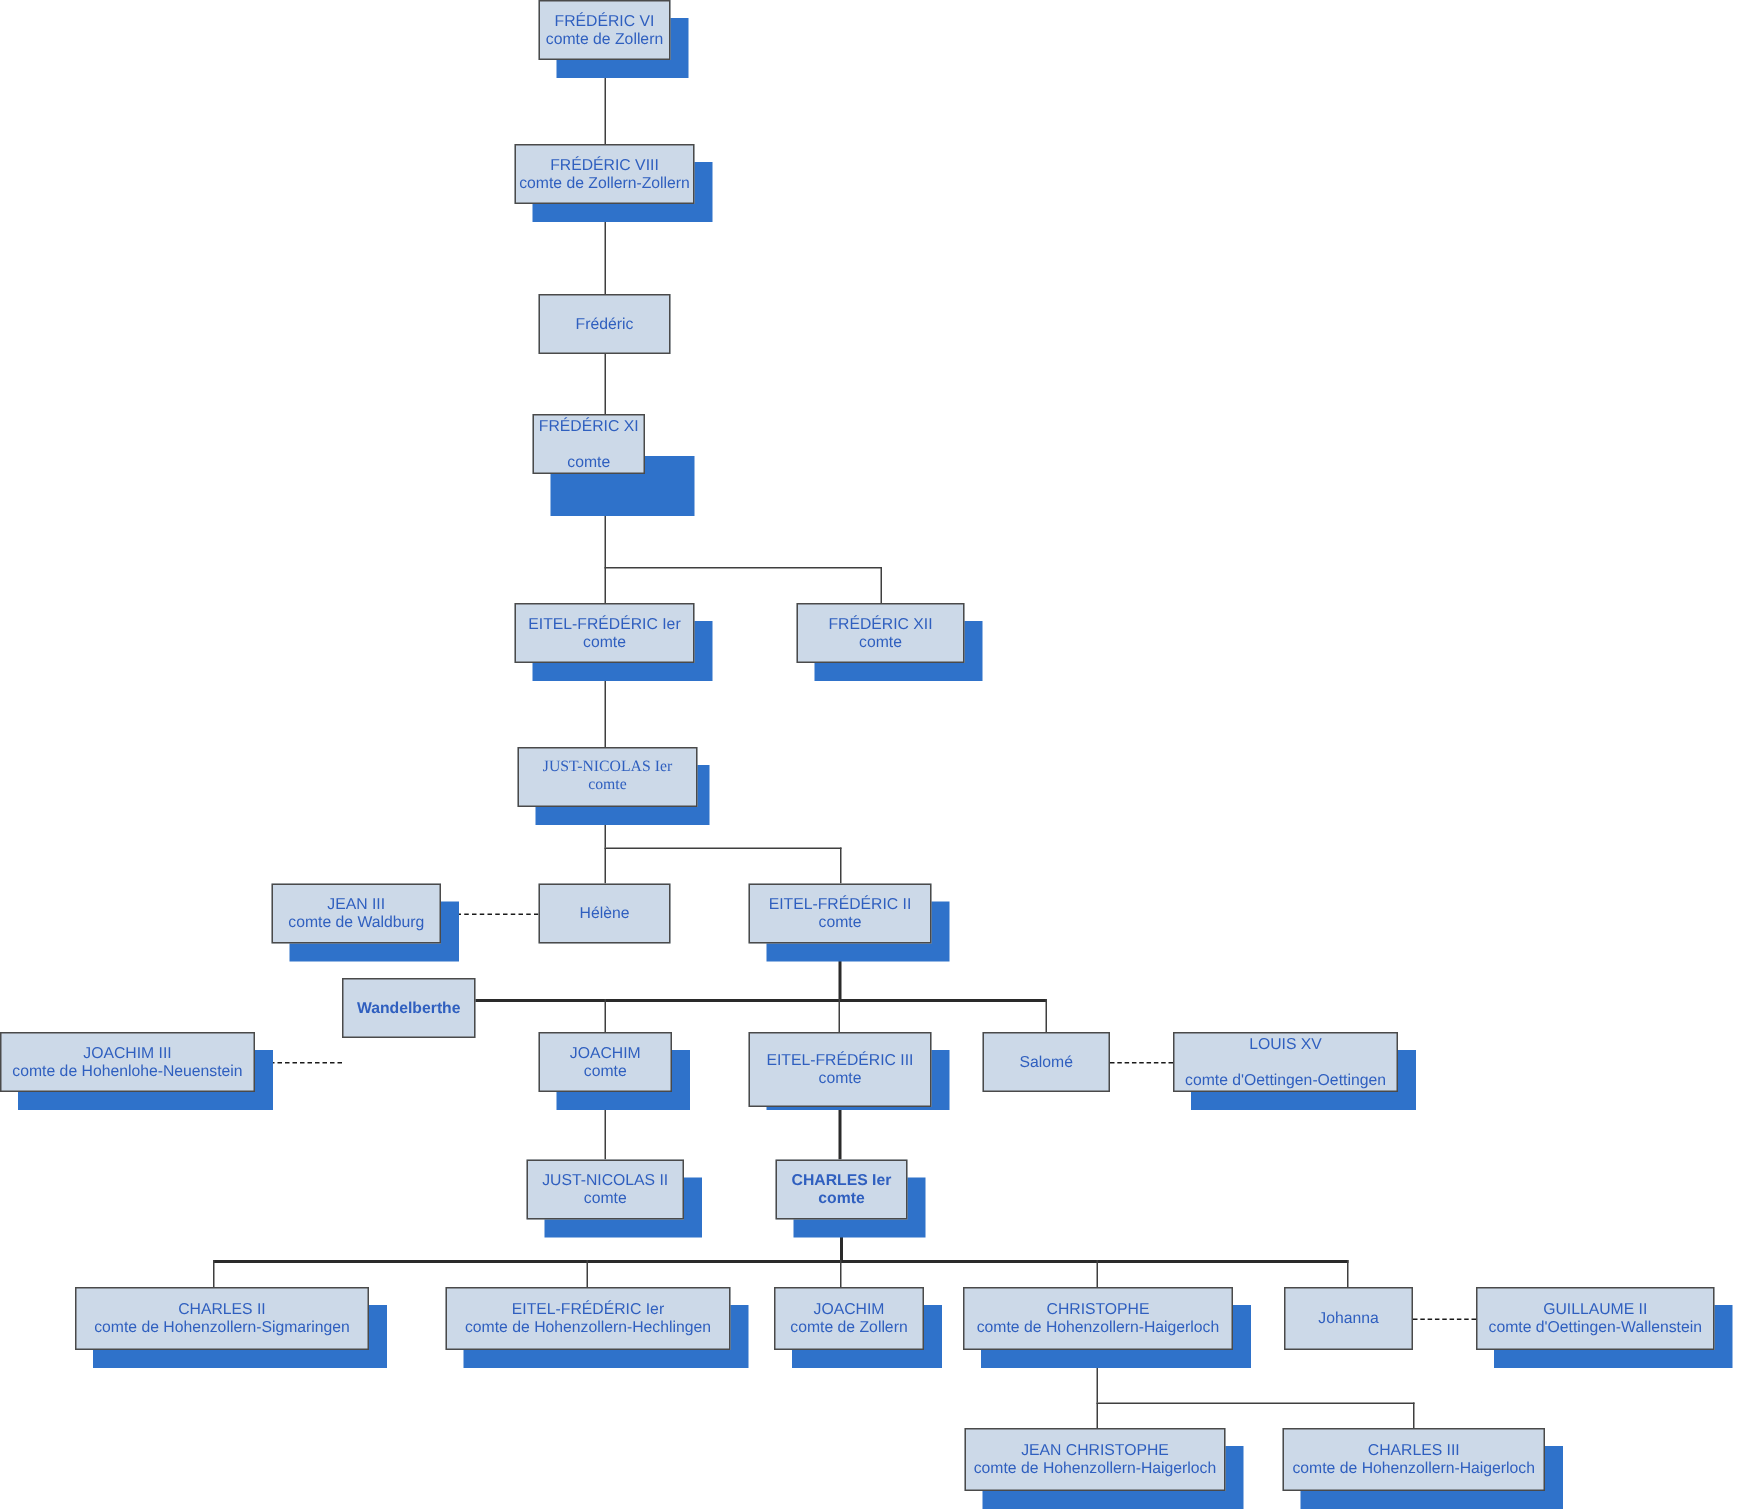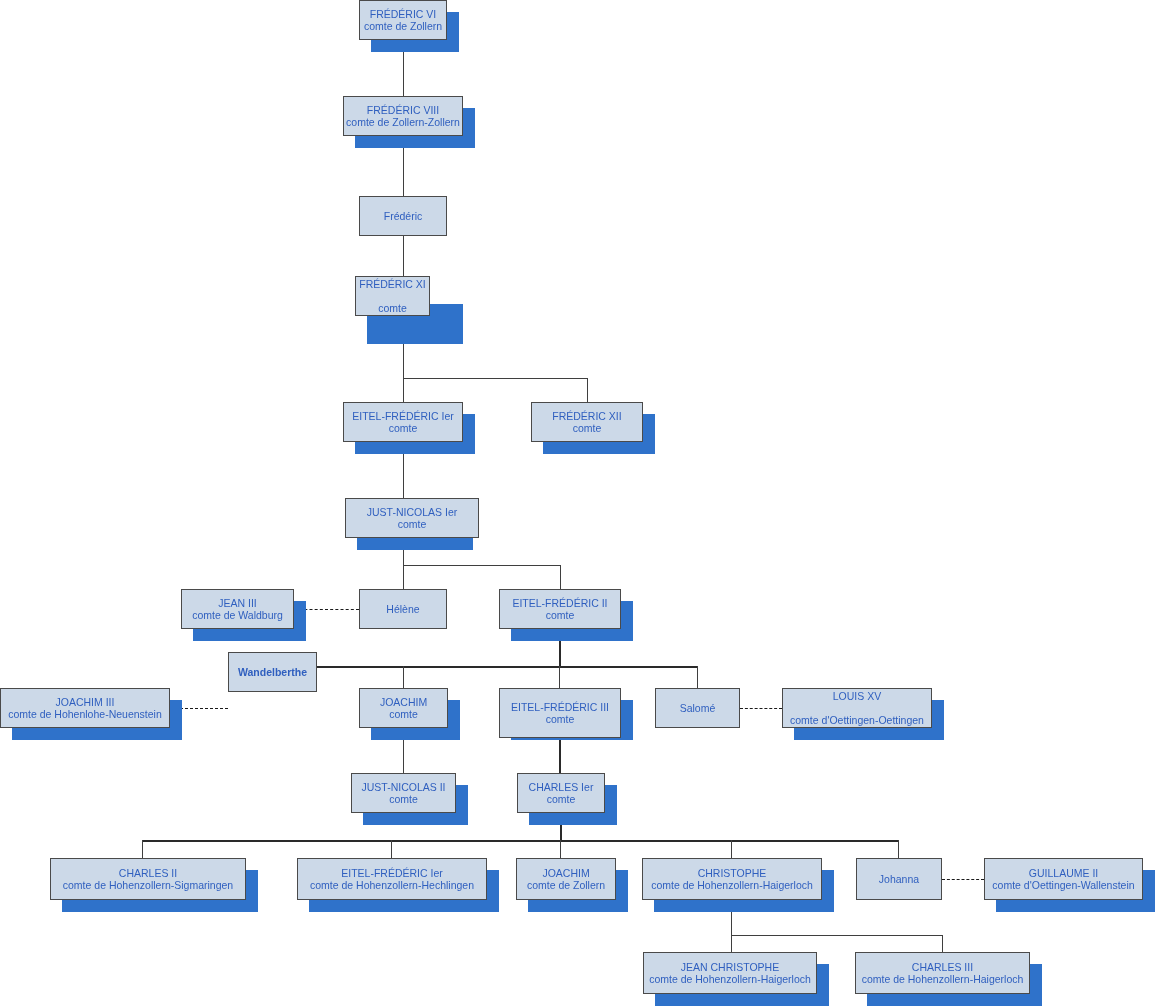--- a/index.html
+++ b/index.html
@@ -136,21 +136,21 @@
       <div class="node" style="left: 343px; top: 402px; width: 120px; height: 40px;">
         <div class="nm">EITEL-FRÉDÉRIC Ier</div>
         <div class="ti">comte</div>
       </div>
       <div class="shadow" style="left: 543px; top: 414px; width: 112px; height: 40px;"></div>
       <div class="node" style="left: 531px; top: 402px; width: 112px; height: 40px;">
         <div class="nm">FRÉDÉRIC XII</div>
         <div class="ti">comte</div>
       </div>
       <div class="shadow" style="left: 357px; top: 510px; width: 116px; height: 40px;"></div>
-      <div class="node" style="left: 345px; top: 498px; width: 134px; height: 40px;">
+      <div class="node" style="left: 345px; top: 498px; width: 120px; height: 40px; font-family: Liberation Serif, serif;">
         <div class="nm">JUST-NICOLAS Ier</div>
         <div class="ti">comte</div>
       </div>
       <div class="shadow" style="left: 193px; top: 601px; width: 113px; height: 40px;"></div>
       <div class="node" style="left: 181px; top: 589px; width: 113px; height: 40px;">
         <div class="nm">JEAN III</div>
         <div class="ti">comte de Waldburg</div>
       </div>
       <div class="node" style="left: 359px; top: 589px; width: 88px; height: 40px;">
         <div class="nm">Hélène</div>
@@ -185,21 +185,21 @@
       <div class="node" style="left: 782px; top: 688px; width: 150px; height: 40px; justify-content: space-between;">
         <div class="nm">LOUIS XV</div>
         <div class="ti">comte d'Oettingen-Oettingen</div>
       </div>
       <div class="shadow" style="left: 363px; top: 785px; width: 105px; height: 40px;"></div>
       <div class="node" style="left: 351px; top: 773px; width: 105px; height: 40px;">
         <div class="nm">JUST-NICOLAS II</div>
         <div class="ti">comte</div>
       </div>
       <div class="shadow" style="left: 529px; top: 785px; width: 88px; height: 40px;"></div>
-      <div class="node" style="left: 517px; top: 773px; width: 88px; height: 40px;">
+      <div class="node" style="left: 517px; top: 773px; width: 88px; height: 40px; font-weight: bold;">
         <div class="nm">CHARLES Ier</div>
         <div class="ti">comte</div>
       </div>
       <div class="shadow" style="left: 62px; top: 870px; width: 196px; height: 42px;"></div>
       <div class="node" style="left: 50px; top: 858px; width: 196px; height: 42px;">
         <div class="nm">CHARLES II</div>
         <div class="ti">comte de Hohenzollern-Sigmaringen</div>
       </div>
       <div class="shadow" style="left: 309px; top: 870px; width: 190px; height: 42px;"></div>
       <div class="node" style="left: 297px; top: 858px; width: 190px; height: 42px;">

